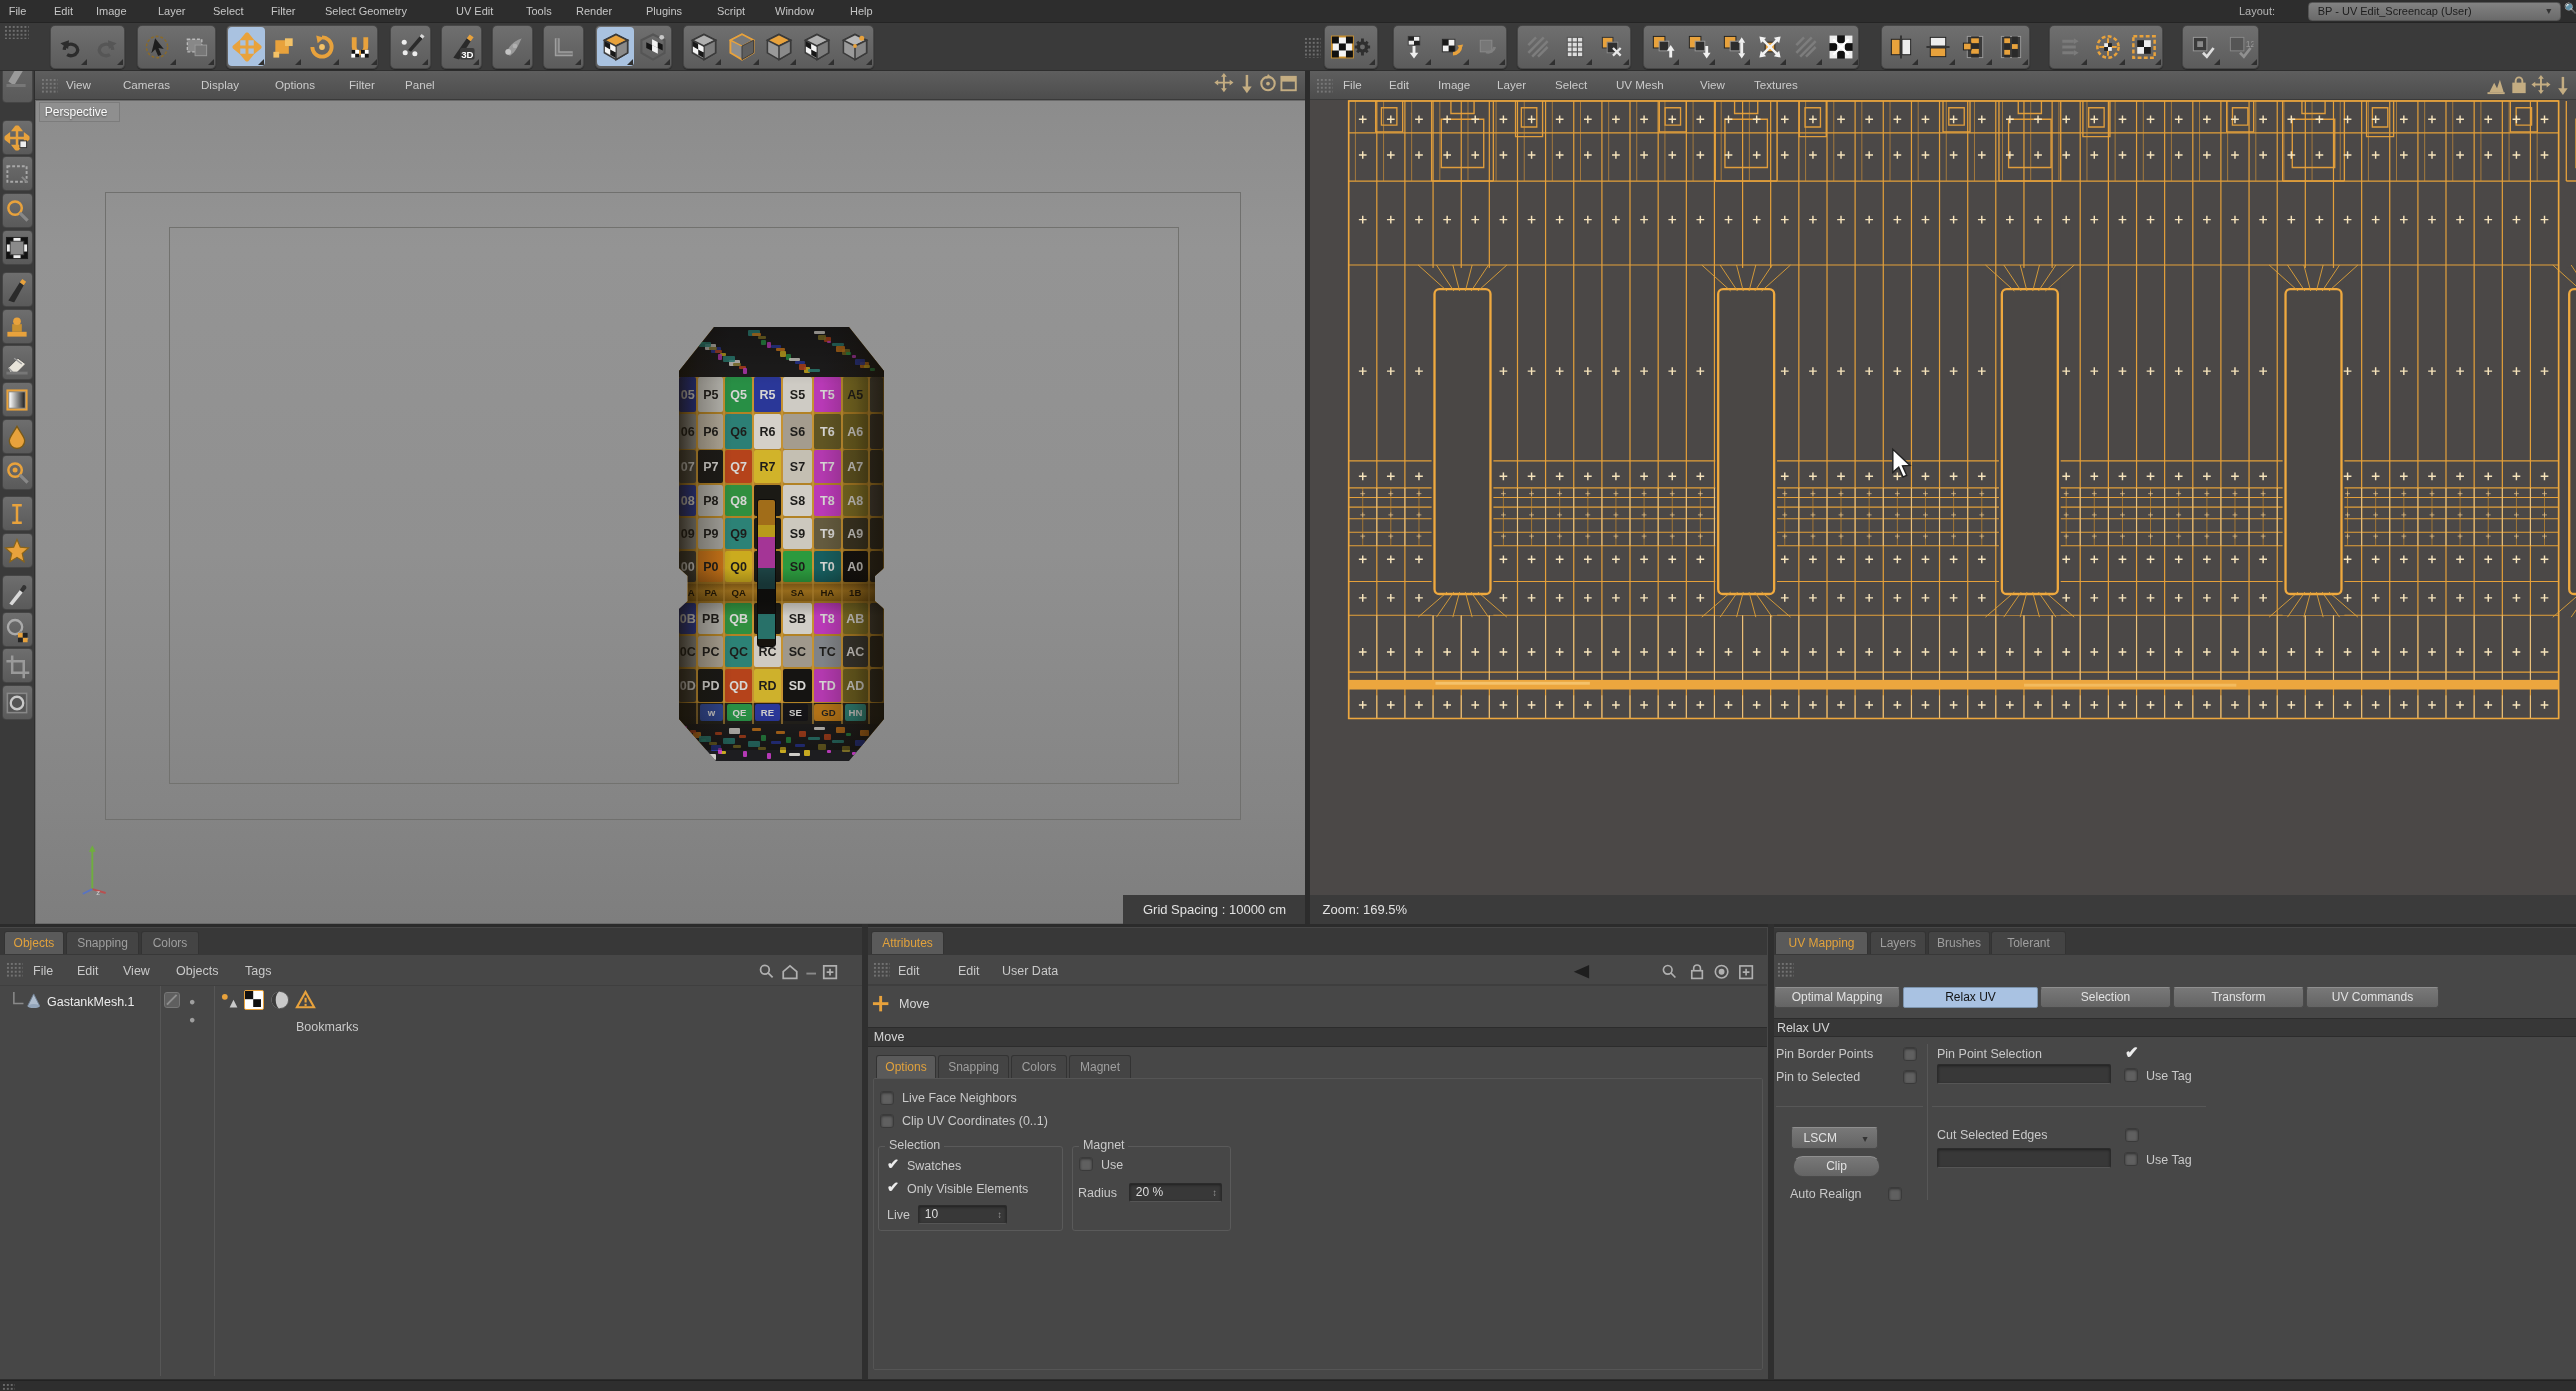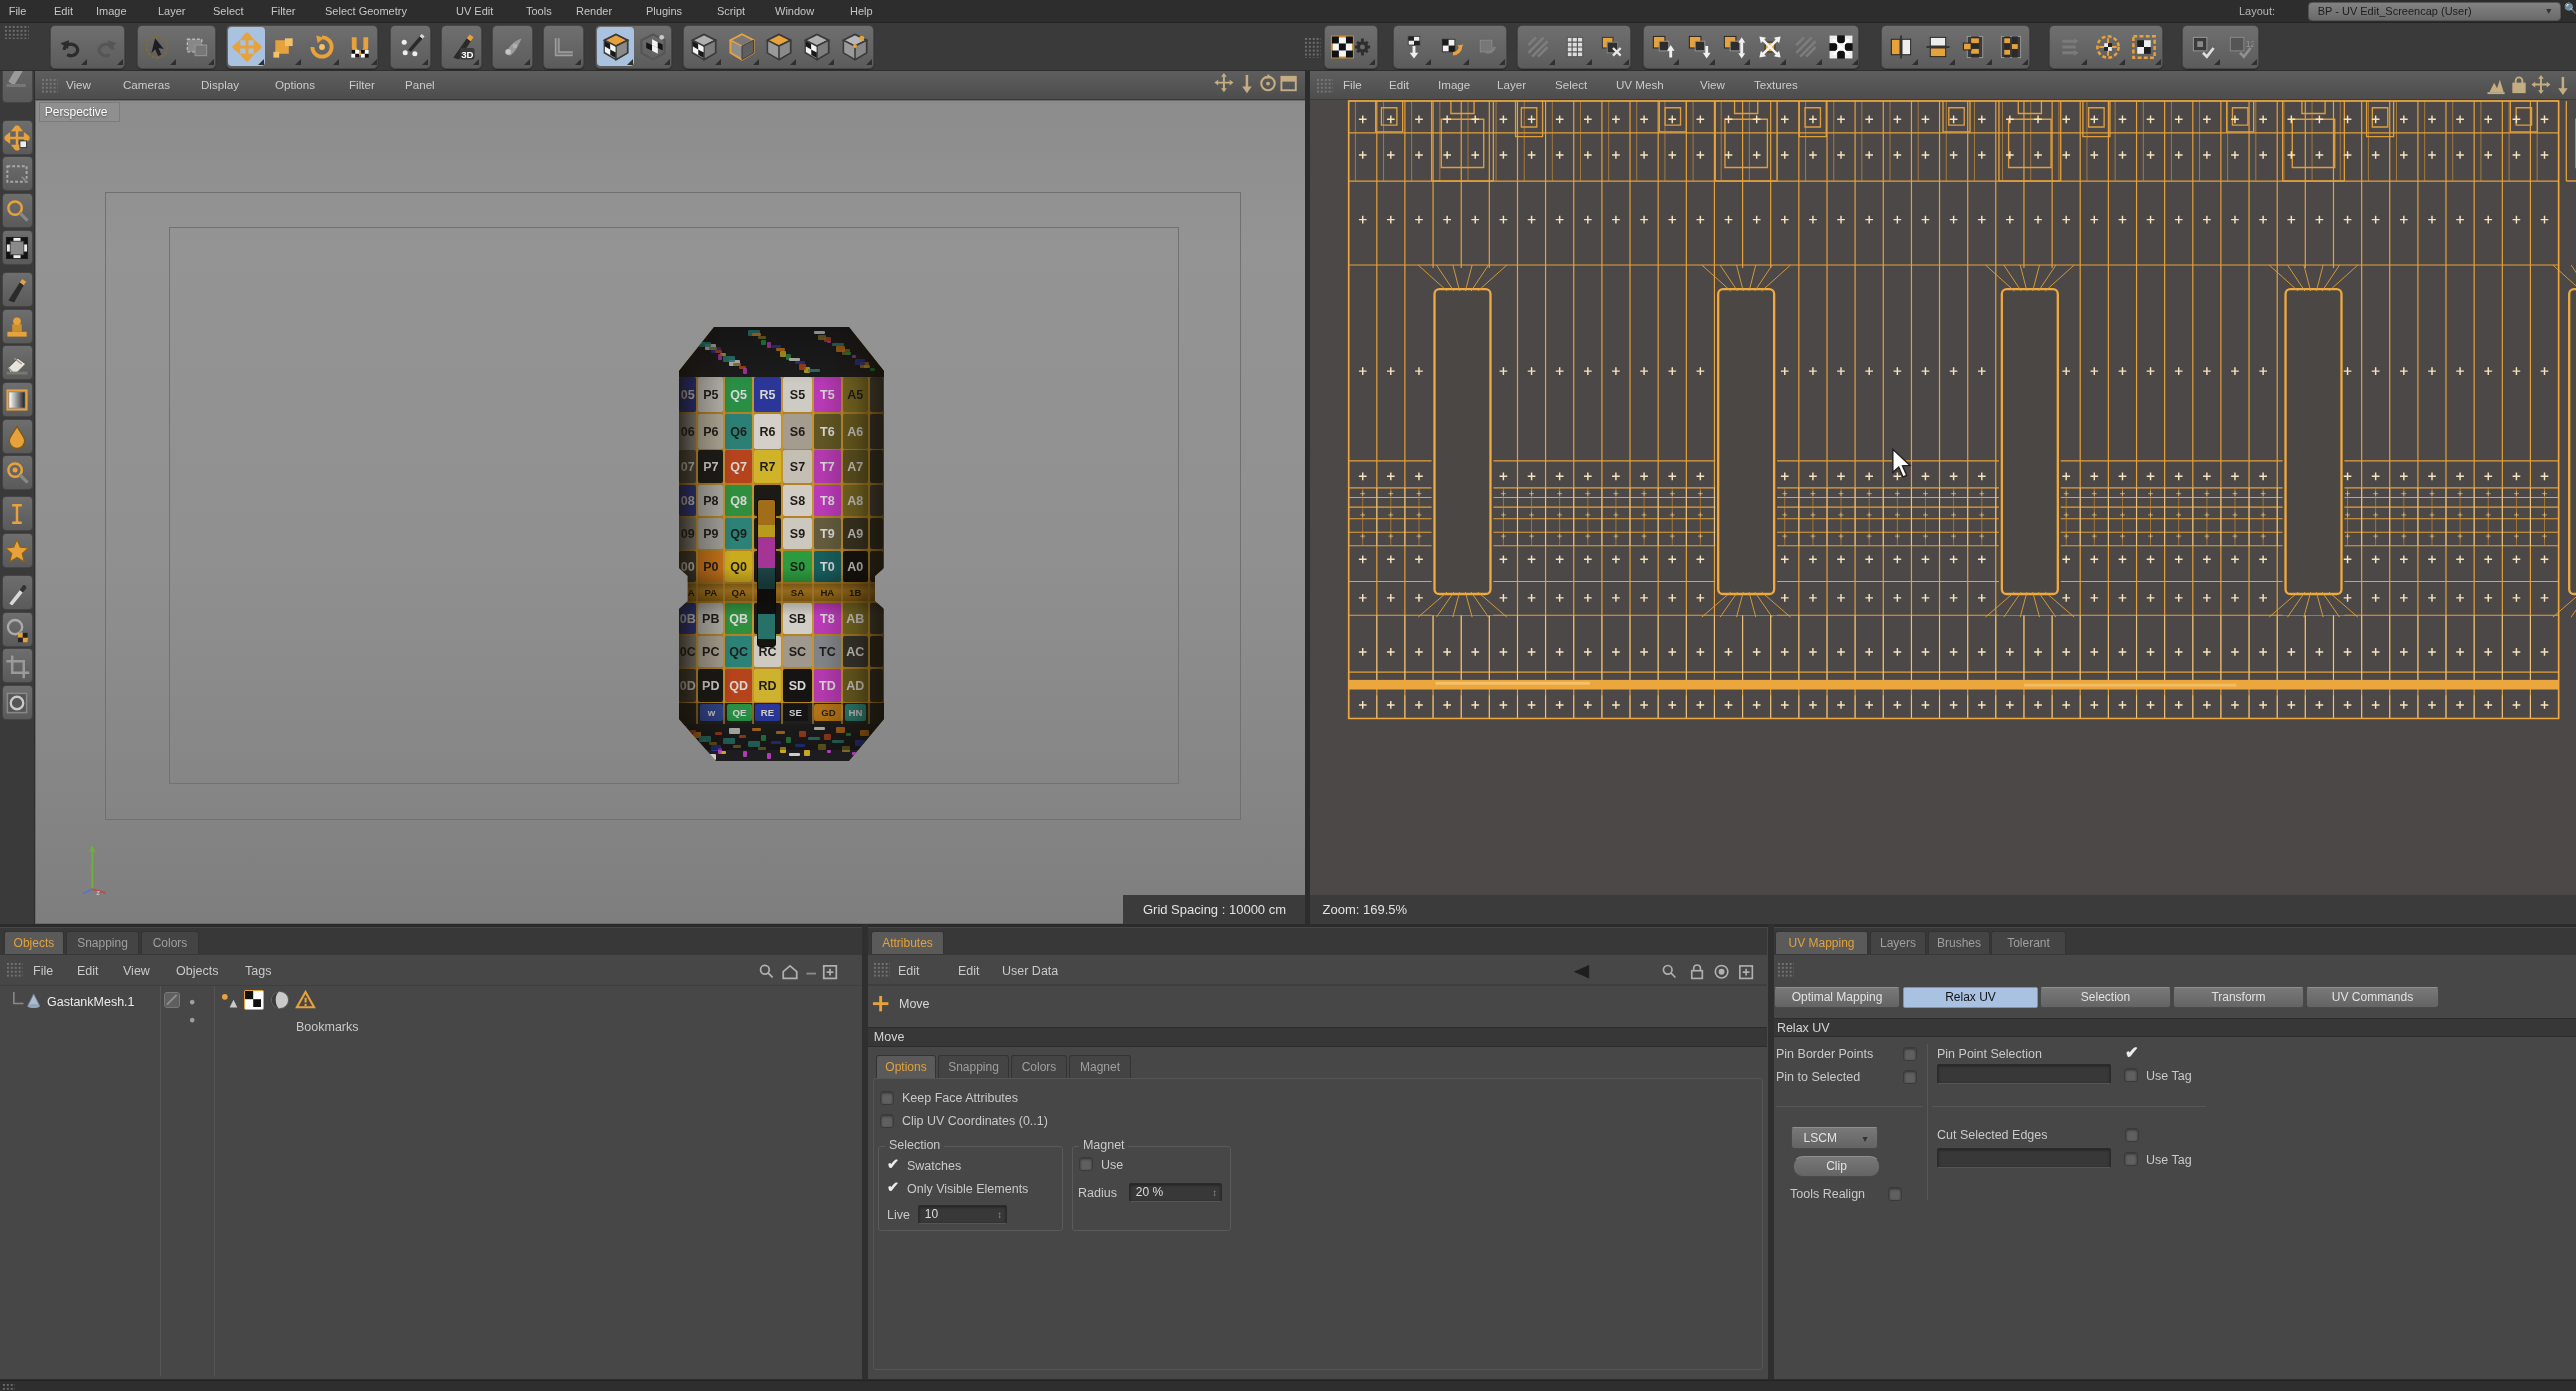--- a/index.html
+++ b/index.html
@@ -1038,21 +1038,21 @@
       </g>
     </svg></span>
 <span class="pl" style="left:899px;top:997px;color:#d8d8d8;z-index:17">Move</span>
 <div style="position:absolute;left:867px;top:1027px;width:900px;height:20px;background:#373737;border-top:1px solid #2c2c2c;border-bottom:1px solid #2c2c2c;color:#d5d5d5;font-size:12.5px;line-height:19.3px;z-index:16"><span style="margin-left:6.8px">Move</span></div>
 <div class="tab tabon" style="left:876px;top:1055px;width:60px;z-index:17">Options</div>
 <div class="tab" style="left:938px;top:1055px;width:71px;z-index:17">Snapping</div>
 <div class="tab" style="left:1011px;top:1055px;width:56px;z-index:17">Colors</div>
 <div class="tab" style="left:1069px;top:1055px;width:62px;z-index:17">Magnet</div>
 <div style="position:absolute;left:873px;top:1078px;width:890px;height:292px;border:1px solid #555;border-radius:1.9px;z-index:16"></div>
 <div class="cb" style="left:880px;top:1091px;z-index:17"></div>
-<span class="pl" style="left:902px;top:1091px;z-index:17">Keep Face Attributes</span>
+<span class="pl" style="left:902px;top:1091px;z-index:17">Live Face Neighbors</span>
 <div class="cb" style="left:880px;top:1114px;z-index:17"></div>
 <span class="pl" style="left:902px;top:1114px;z-index:17">Clip UV Coordinates (0..1)</span>
 <div class="gb" style="left:878px;top:1146px;width:185px;height:85px;z-index:16"></div>
 <span class="gbl" style="left:885px;top:1138px;z-index:17">Selection</span>
 <span class="ck" style="left:887px;top:1156px;z-index:17">✔</span>
 <span class="pl" style="left:907px;top:1159px;z-index:17">Swatches</span>
 <span class="ck" style="left:887px;top:1179px;z-index:17">✔</span>
 <span class="pl" style="left:907px;top:1182px;z-index:17">Only Visible Elements</span>
 <span class="pl" style="left:887px;top:1208px;z-index:17">Live</span>
 <div class="fld" style="left:918px;top:1205px;width:89px;height:19.3px;z-index:17;color:#ddd;font-size:12px;line-height:17.4px;padding-left:5.8px">10<span style="position:absolute;right:3.9px;top:0;color:#999;font-size:9.6px">↕</span></div>
@@ -1086,14 +1086,14 @@
 <div style="position:absolute;left:1776px;top:1106px;width:147px;height:1px;background:#575757;z-index:16"></div>
 <div style="position:absolute;left:1932px;top:1106px;width:274px;height:1px;background:#575757;z-index:16"></div>
 <div style="position:absolute;left:1927px;top:1044px;width:1px;height:156px;background:#575757;z-index:16"></div>
 <div class="btn" style="left:1791px;top:1127px;width:87px;height:22px;line-height:20px;z-index:17;text-align:left;padding-left:11.6px">LSCM<span style="position:absolute;right:7.7px;top:1px;font-size:8.7px;color:#333">▼</span></div>
 <span class="pl" style="left:1937px;top:1128px;z-index:17">Cut Selected Edges</span>
 <div class="cb" style="left:2125px;top:1128px;z-index:17"></div>
 <div class="fld" style="left:1937px;top:1148px;width:174px;height:20px;z-index:17"></div>
 <div class="cb" style="left:2124px;top:1152px;z-index:17"></div>
 <span class="pl" style="left:2146px;top:1153px;z-index:17">Use Tag</span>
 <div class="btn" style="left:1793px;top:1156px;width:87px;height:21px;line-height:19.3px;border-radius:9.6px;z-index:17">Clip</div>
-<span class="pl" style="left:1790px;top:1187px;z-index:17">Tools Realign</span>
+<span class="pl" style="left:1790px;top:1187px;z-index:17">Auto Realign</span>
 <div class="cb" style="left:1888px;top:1187px;z-index:17"></div>
 
 </body></html>

